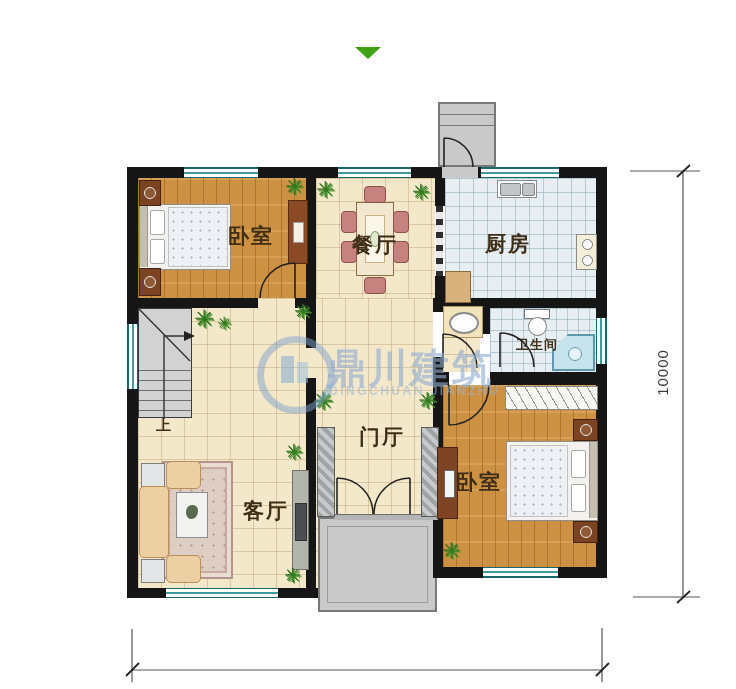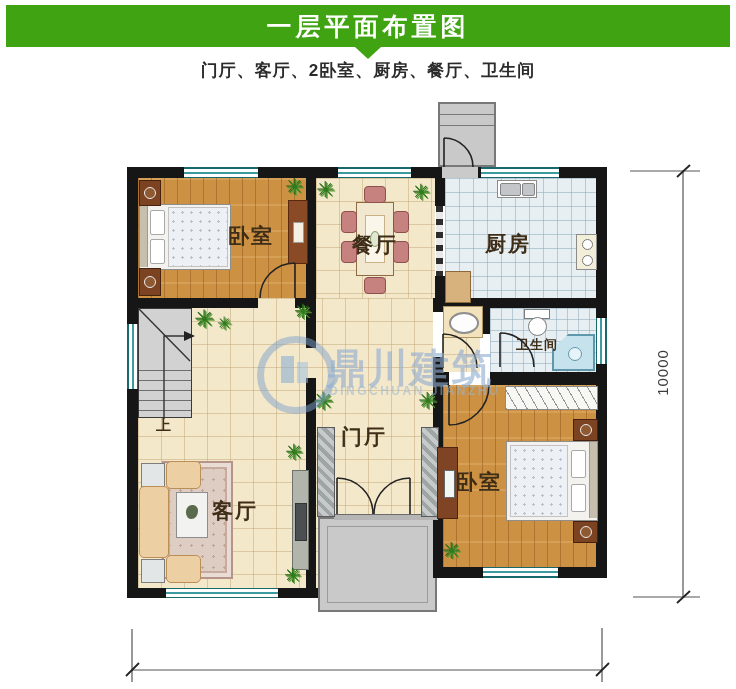--- a/index.html
+++ b/index.html
@@ -49,25 +49,21 @@
   .wm-b1{position:absolute;left:17px;top:13px;width:13px;height:27px;background:rgba(130,170,212,.55)}
   .wm-b2{position:absolute;left:33px;top:19px;width:11px;height:21px;background:rgba(152,190,226,.5)}
   .wm-brand{position:absolute;left:326px;top:341px;font-size:40px;font-weight:bold;letter-spacing:2px;color:rgba(143,173,208,.62);font-family:"Liberation Sans",sans-serif;white-space:nowrap}
   .wm-latin{position:absolute;left:329px;top:384px;font-size:12px;font-weight:bold;letter-spacing:2.5px;color:rgba(152,183,214,.55);white-space:nowrap}
 </style>
 </head>
 <body>
 
 <div class="page">
 
-  <div class="hdr">
-    <div class="hdr-title">一层平面布置图</div>
-  </div>
   <div class="hdr-tri"></div>
-  <div class="subtitle">门厅、客厅、2卧室、厨房、餐厅、卫生间</div>
 
   <div class="floor-wood" style="left:138px;top:178px;width:168px;height:120px"></div>
   <div class="floor-cream" style="left:316px;top:178px;width:119px;height:130px"></div>
   <div class="floor-blue" style="left:445px;top:178px;width:151px;height:130px"></div>
   <div class="floor-cream" style="left:138px;top:298px;width:295px;height:290px"></div>
   <div class="floor-cream" style="left:443px;top:308px;width:37px;height:64px"></div>
   <div class="floor-blue" style="left:490px;top:308px;width:106px;height:64px;background-size:11px 11px"></div>
   <div class="floor-wood" style="left:443px;top:385px;width:153px;height:182px"></div>
 
   <div class="porch" style="left:438px;top:102px;width:54px;height:61px">
@@ -190,22 +186,22 @@
   <div class="plant" style="left:314px;top:390px;font-size:24px"></div>
   <div class="plant" style="left:419px;top:391px;font-size:22px"></div>
   <div class="plant" style="left:286px;top:442px;font-size:21px"></div>
   <div class="plant" style="left:285px;top:566px;font-size:20px"></div>
   <div class="plant" style="left:443px;top:541px;font-size:22px"></div>
 
   <div class="label" style="left:228px;top:222px">卧室</div>
   <div class="label" style="left:352px;top:231px">餐厅</div>
   <div class="label" style="left:485px;top:230px">厨房</div>
   <div class="label" style="left:516px;top:336px;font-size:13px;letter-spacing:1px">卫生间</div>
-  <div class="label" style="left:341px;top:423px">门厅</div>
-  <div class="label" style="left:212px;top:497px">客厅</div>
+  <div class="label" style="left:359px;top:423px">门厅</div>
+  <div class="label" style="left:243px;top:497px">客厅</div>
   <div class="label" style="left:456px;top:468px">卧室</div>
   <div class="label" style="left:156px;top:416px;font-size:15px;letter-spacing:0">上</div>
 
   <div class="dim" style="left:607px;top:364px;width:110px;transform:rotate(-90deg)">10000</div>
 
   <svg class="svg-overlay" width="736" height="689" viewBox="0 0 736 689">
     <g stroke="#232323" stroke-width="1.6" fill="none">
       <path d="M260,298 A35,35 0 0 1 295,263"></path>
         <line x1="295" y1="263" x2="295" y2="298"></line>
       <path d="M444,138 A29,29 0 0 1 473,167"></path>

